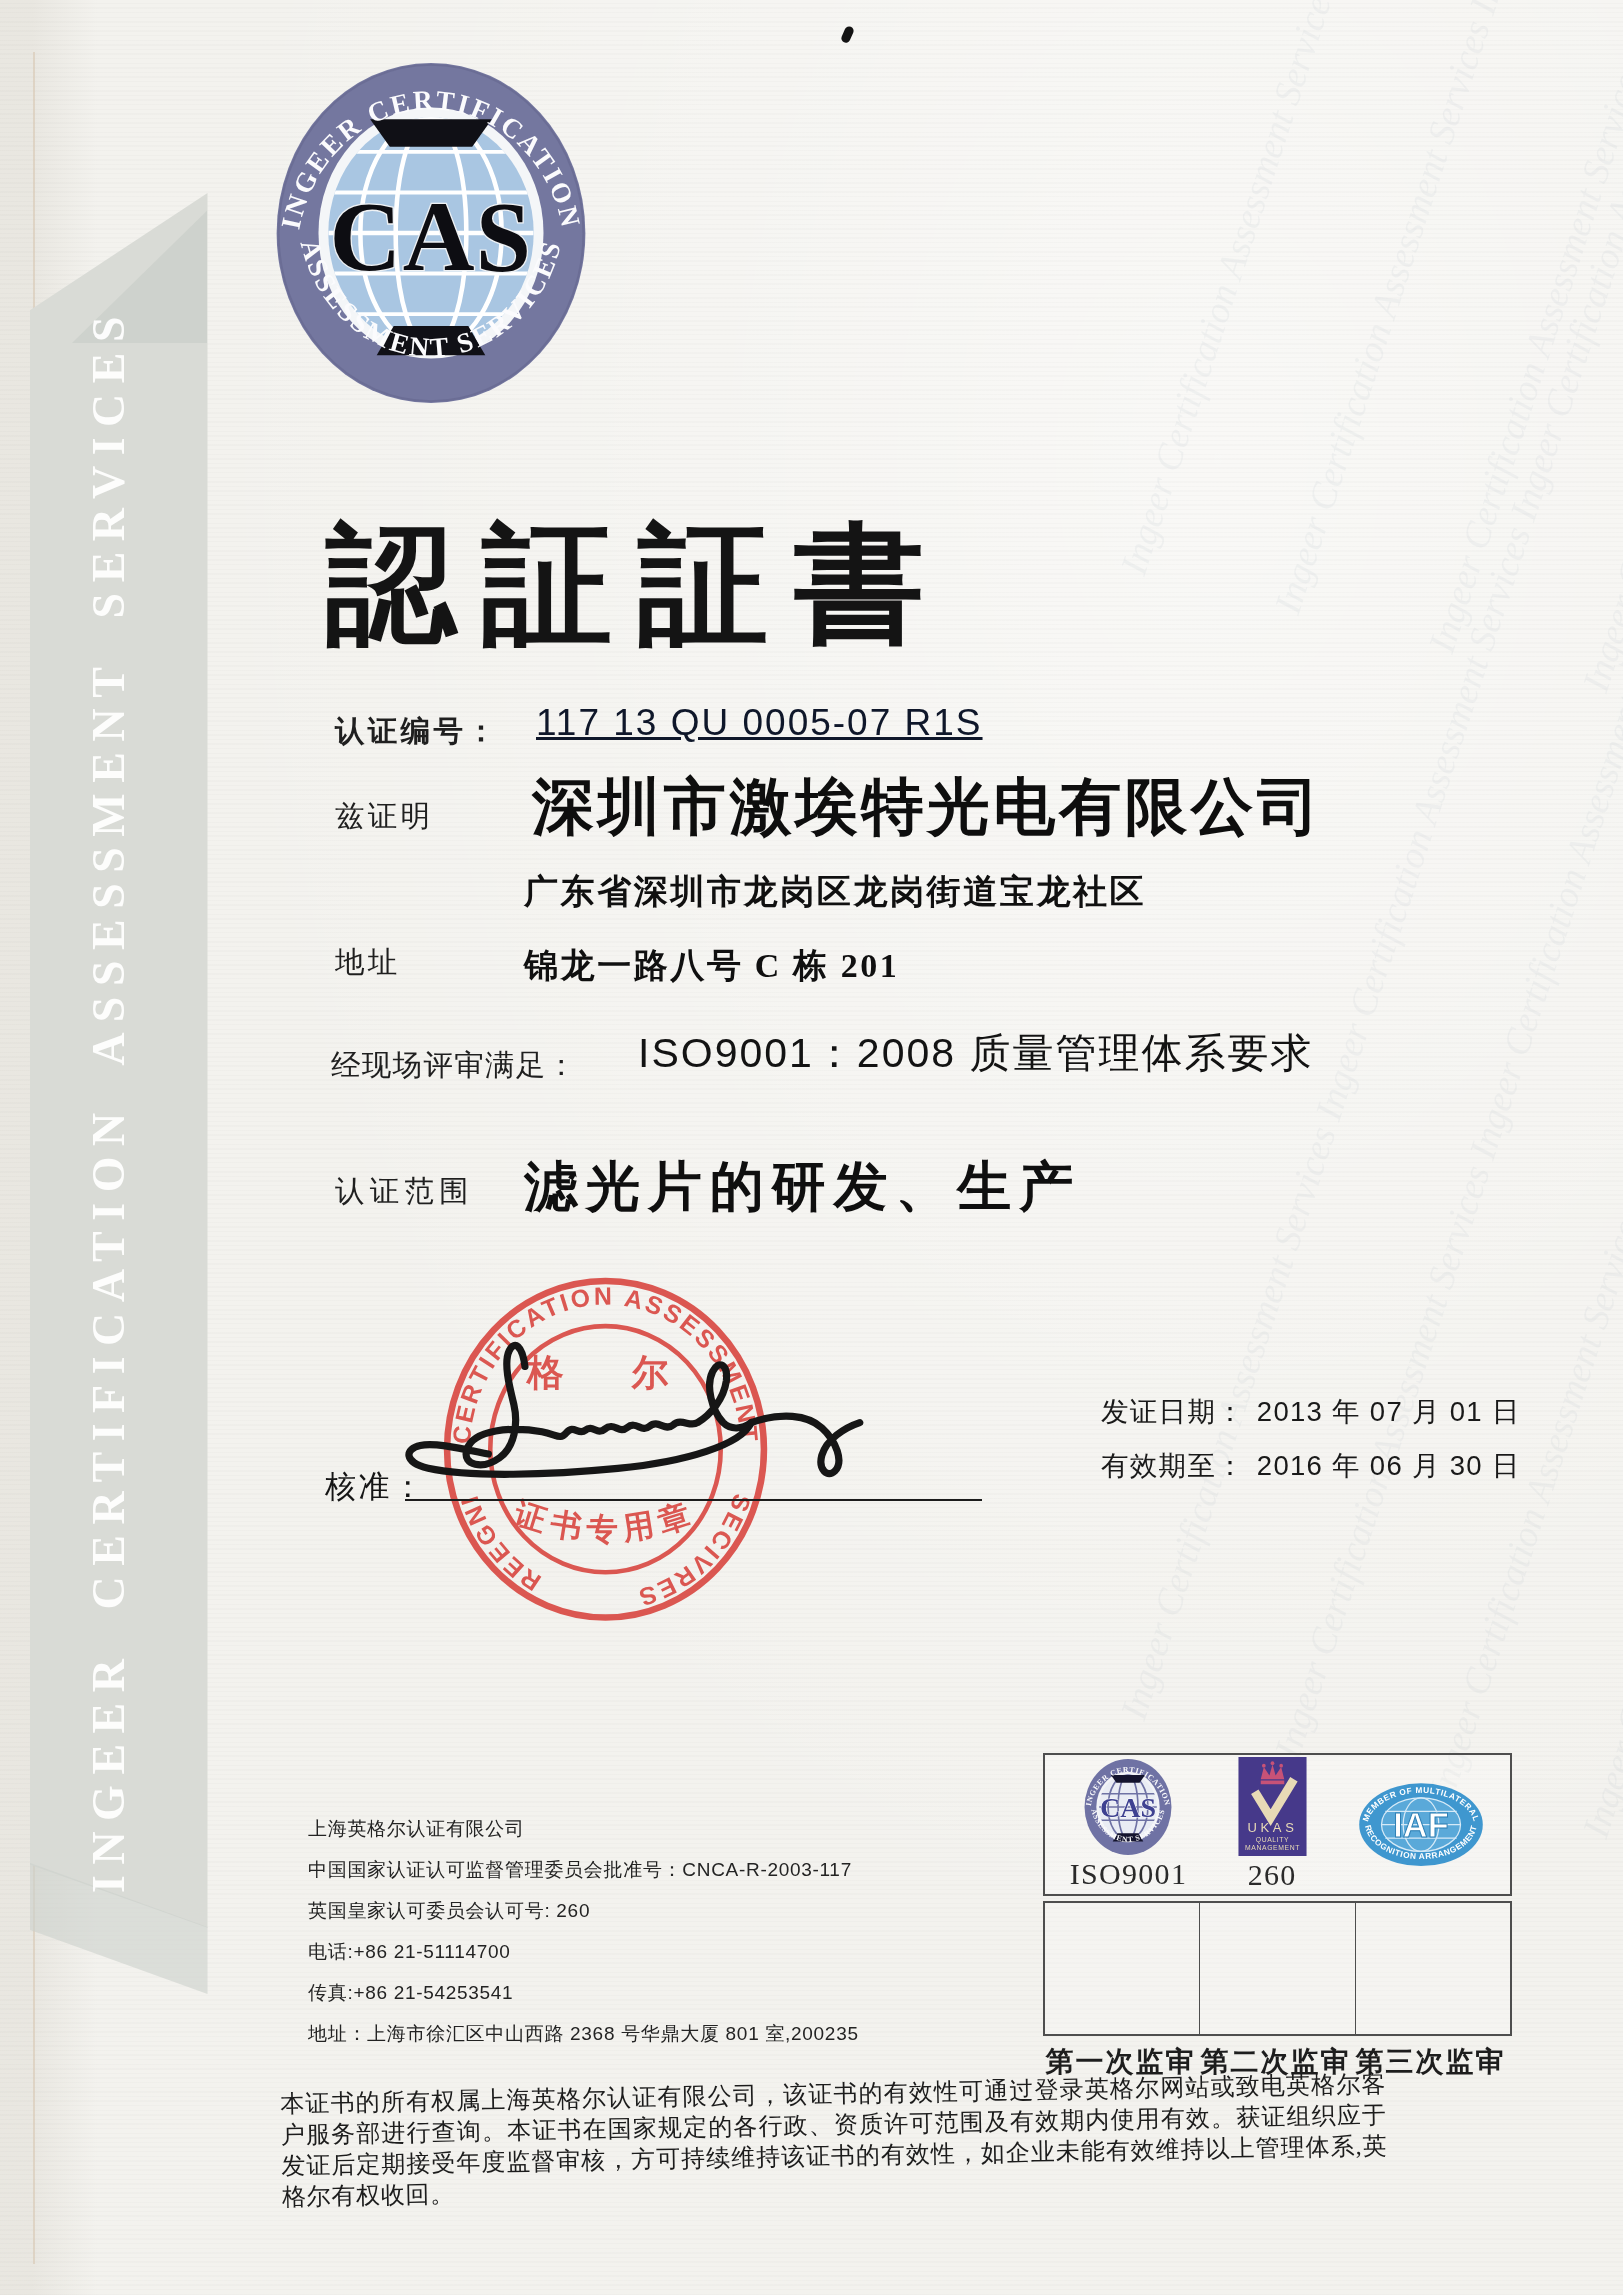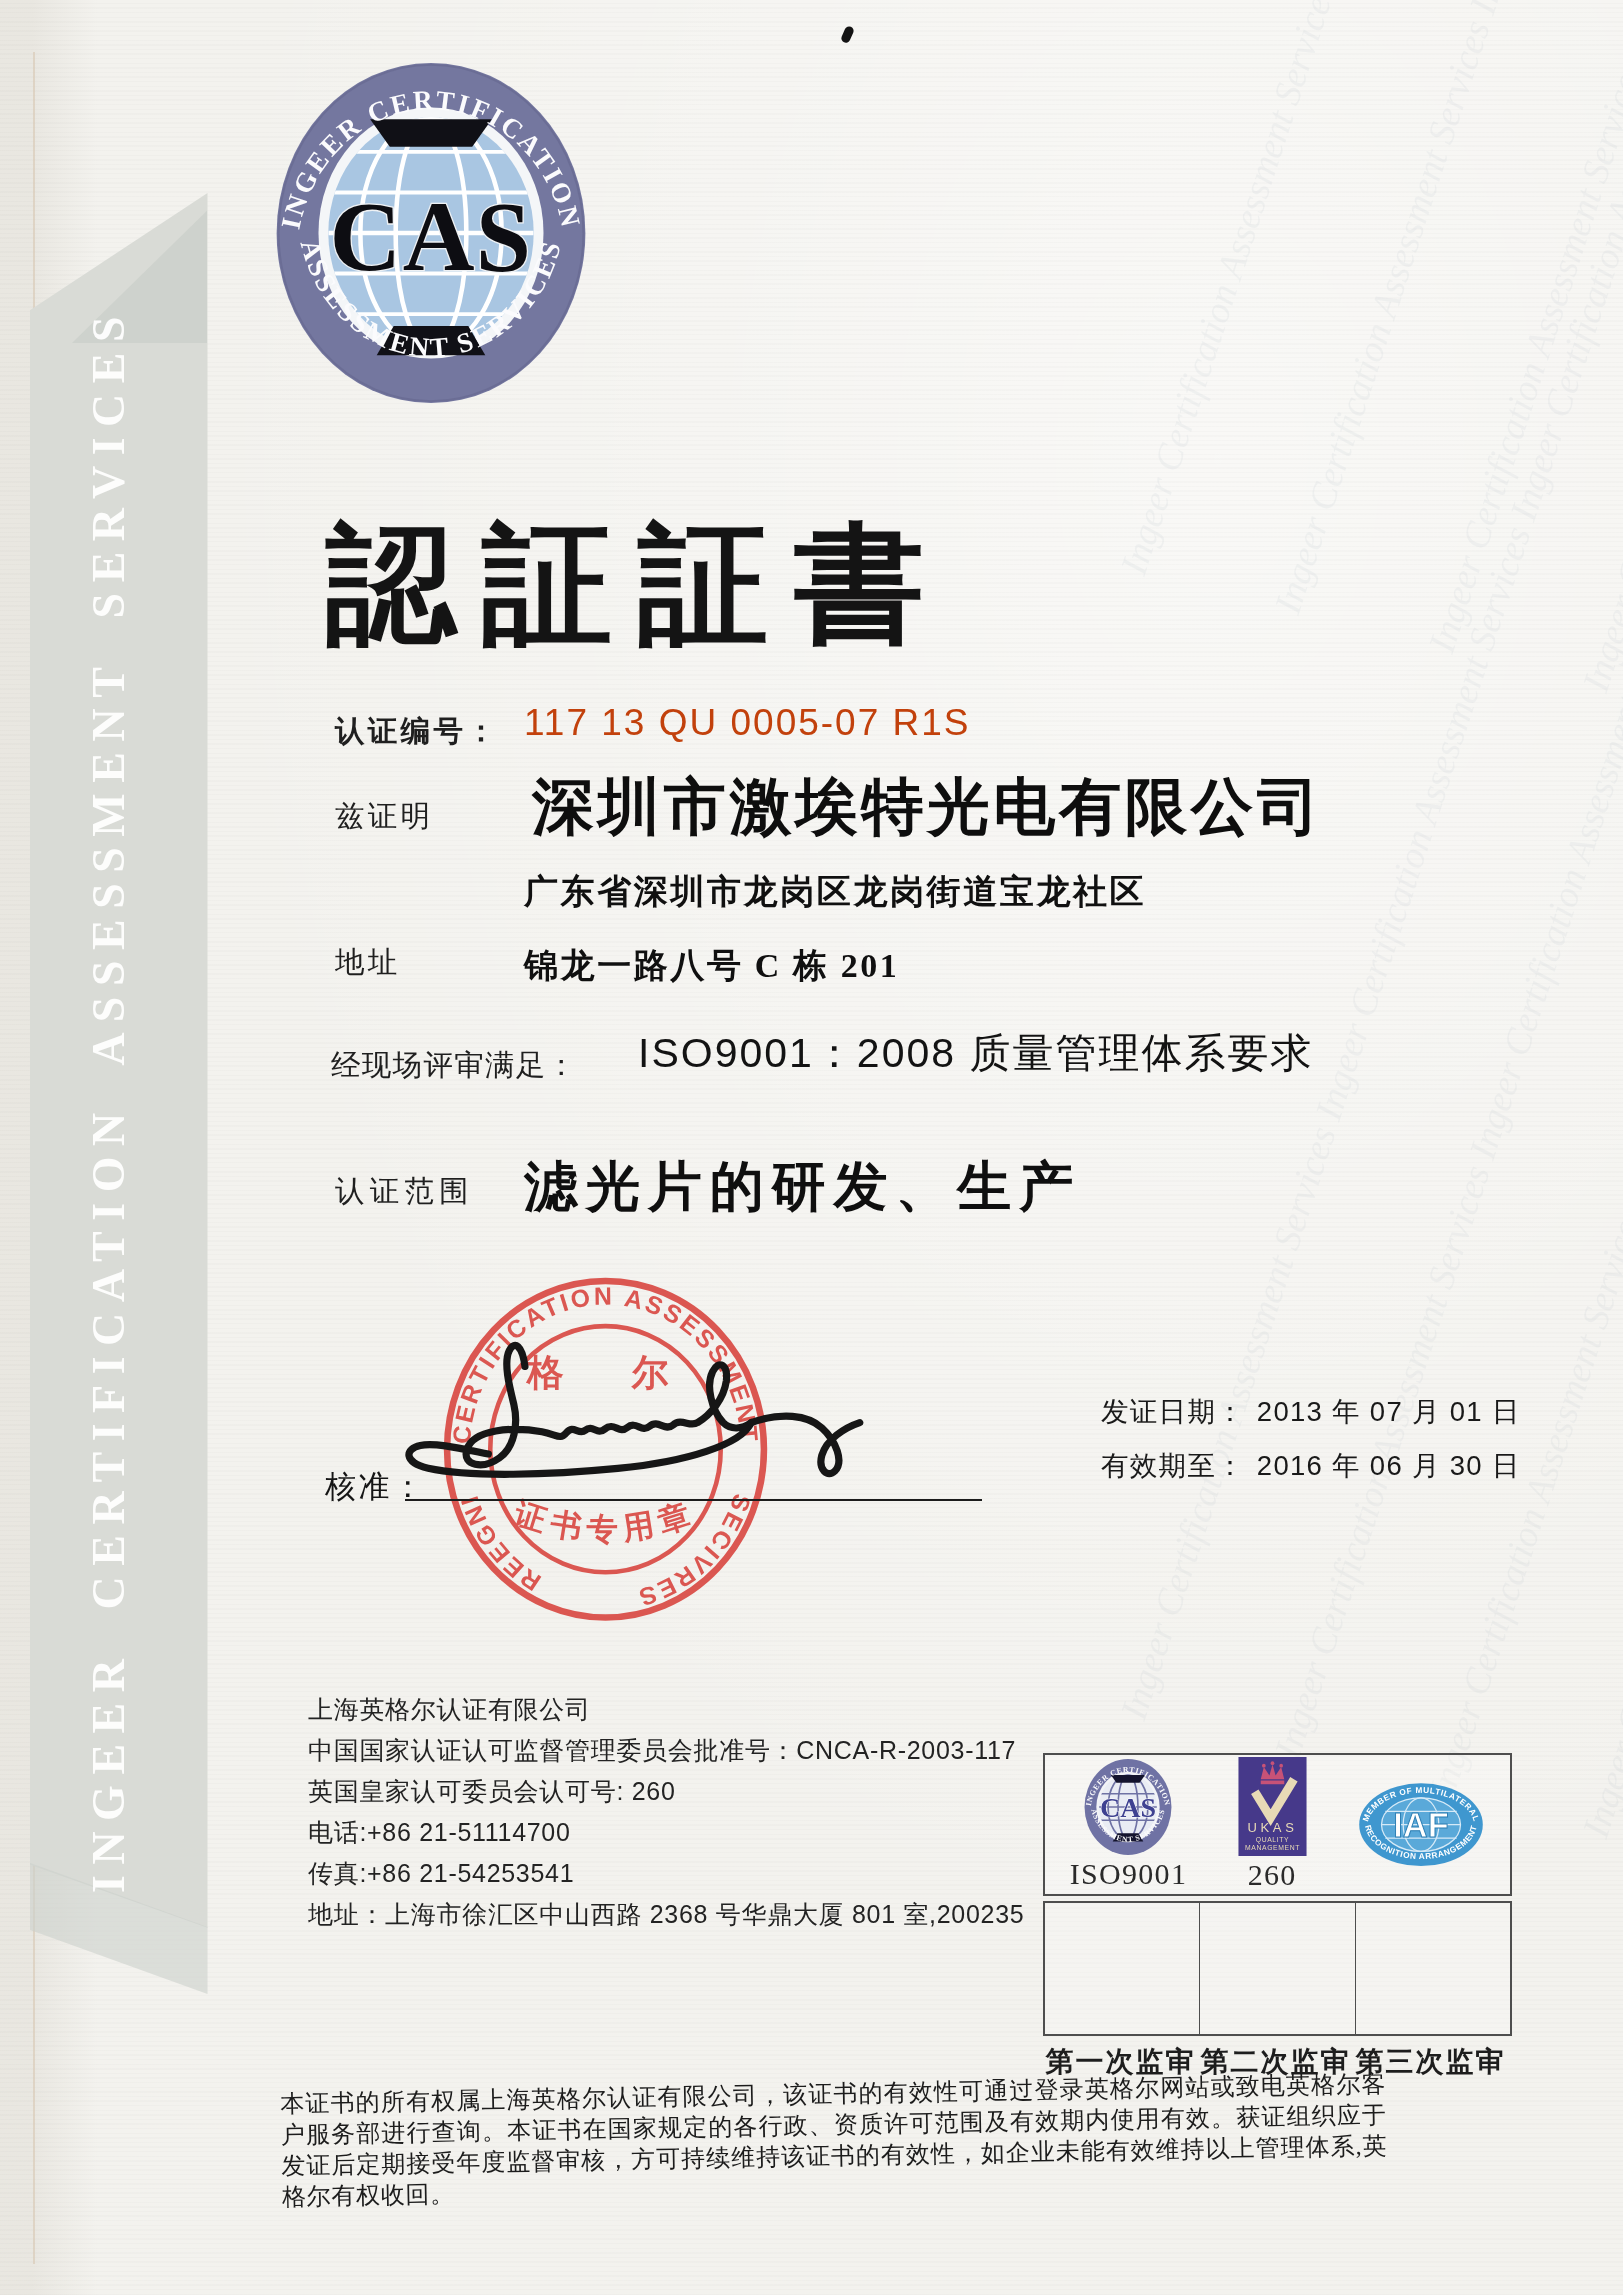--- a/index.html
+++ b/index.html
@@ -49,21 +49,21 @@
 
   
   .cert-title{position:absolute;left:326px;top:520px;
     font-family:"Liberation Serif",serif;font-weight:600;
     font-size:130px;letter-spacing:26px;color:#141414;line-height:1;}
 
   .label{font-size:29.5px;color:#1f1f1f;letter-spacing:3.3px;}
   .abs{position:absolute;}
 
   .certno-label{left:335px;top:712px;font-weight:bold;}
-  .certno-value{left:524px;top:702px;font-size:37px;letter-spacing:2px;color:#c2410c;}
+  .certno-value{left:536px;top:702px;font-size:37px;letter-spacing:2px;color:#0f172a;text-decoration:underline;}
 
   .certify-label{left:335px;top:797px;}
   .company{left:524px;top:765px;font-family:"Liberation Serif",serif;font-weight:bold;
     font-size:62px;letter-spacing:3.9px;color:#0e0e0e;margin-left:8px;}
 
   .addr-label{left:335px;top:911px;margin-top:32px;}
   .addr1{left:524px;top:869px;}
   .addr2{left:524px;top:943px;}
   .addr-value{font-family:"Liberation Serif",serif;font-weight:bold;font-size:34px;
     letter-spacing:2.6px;color:#101010;}
@@ -84,21 +84,21 @@
   .approve-label{left:325px;top:1466px;font-size:31px;letter-spacing:2.6px;color:#151515;}
   .approve-line{position:absolute;left:405px;top:1499px;width:577px;height:2px;background:#1c1c1c;}
 
   
   .date-row{position:absolute;left:1101px;font-size:27.5px;letter-spacing:1.3px;color:#191919;white-space:nowrap;}
   .date-issue{top:1394px;}
   .date-expiry{top:1448px;}
   .date-row .v{margin-left:11.8px;}
 
   
-  .issuer{position:absolute;left:308px;top:1689px;font-size:25px;color:#232323;
+  .issuer{position:absolute;left:308px;top:1808px;font-size:19px;color:#232323;
     letter-spacing:0.7px;line-height:41px;white-space:nowrap;}
 
   
   .marks-box{position:absolute;left:1043px;top:1753px;width:465px;height:139px;
     border:2px solid #4e4e4e;display:flex;align-items:center;justify-content:space-around;background:rgba(255,255,255,.25);}
   .mark-col{display:flex;flex-direction:column;align-items:center;gap:1.3px;}
   .mark-label{font-family:"Liberation Serif",serif;font-size:30px;color:#2a2a2a;letter-spacing:1.3px;}
 
   
   .audit-table{position:absolute;left:1043px;top:1901px;width:465px;height:131px;

